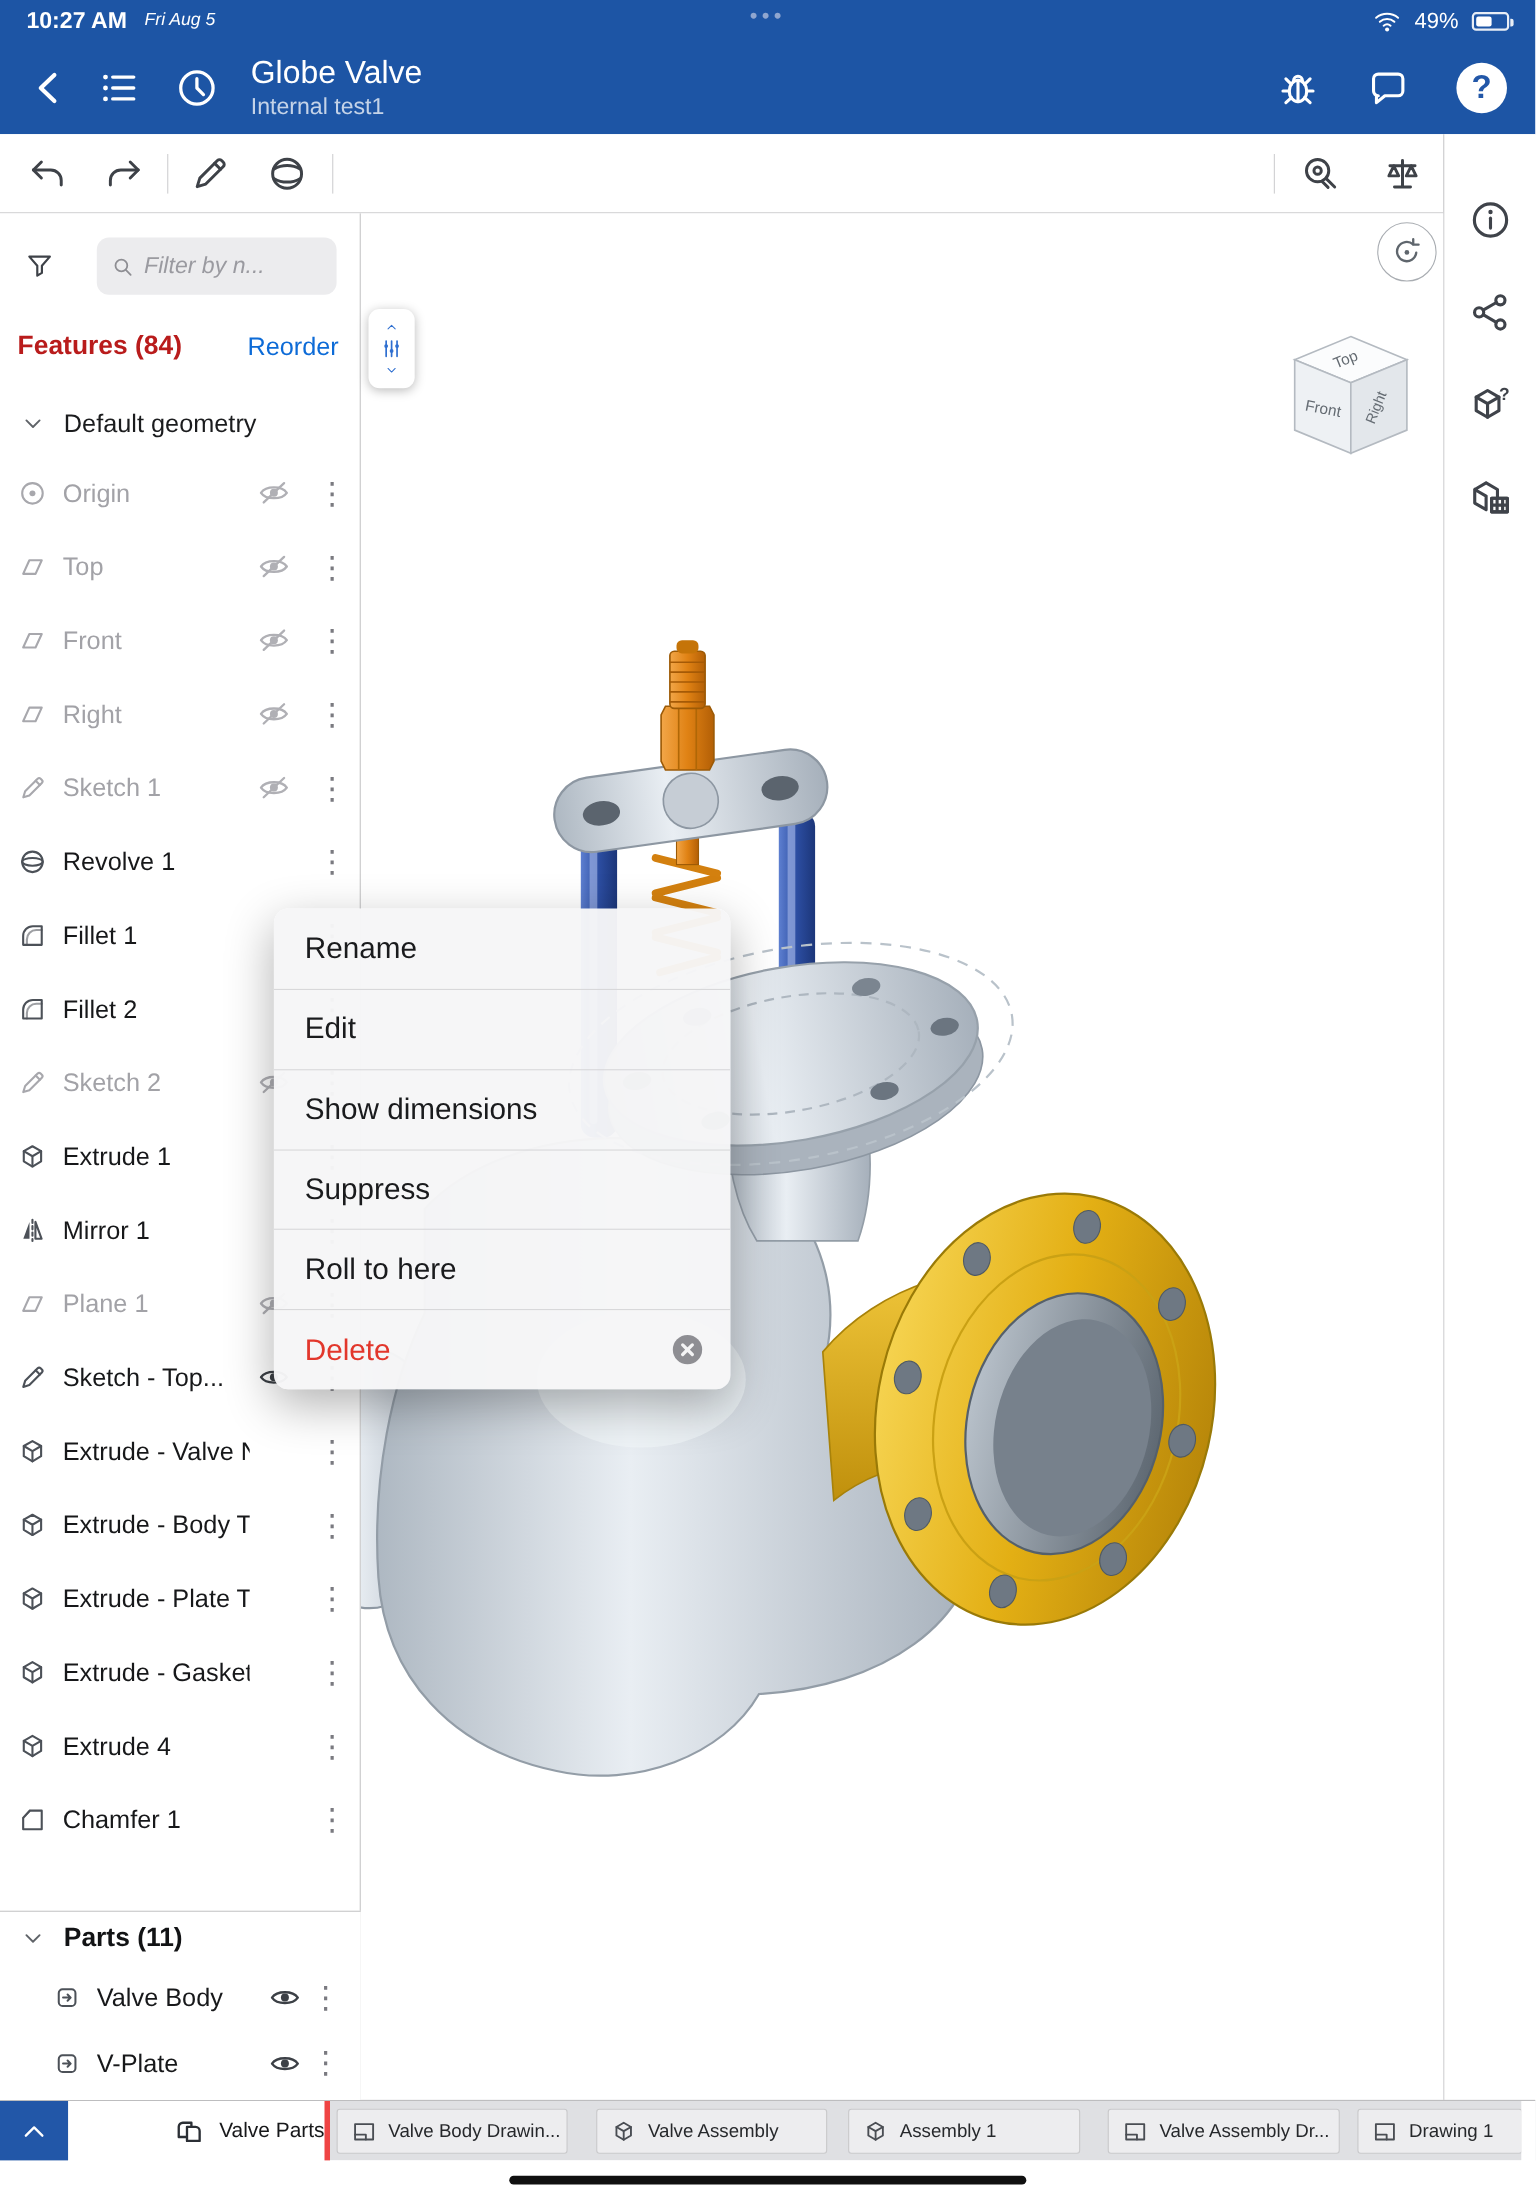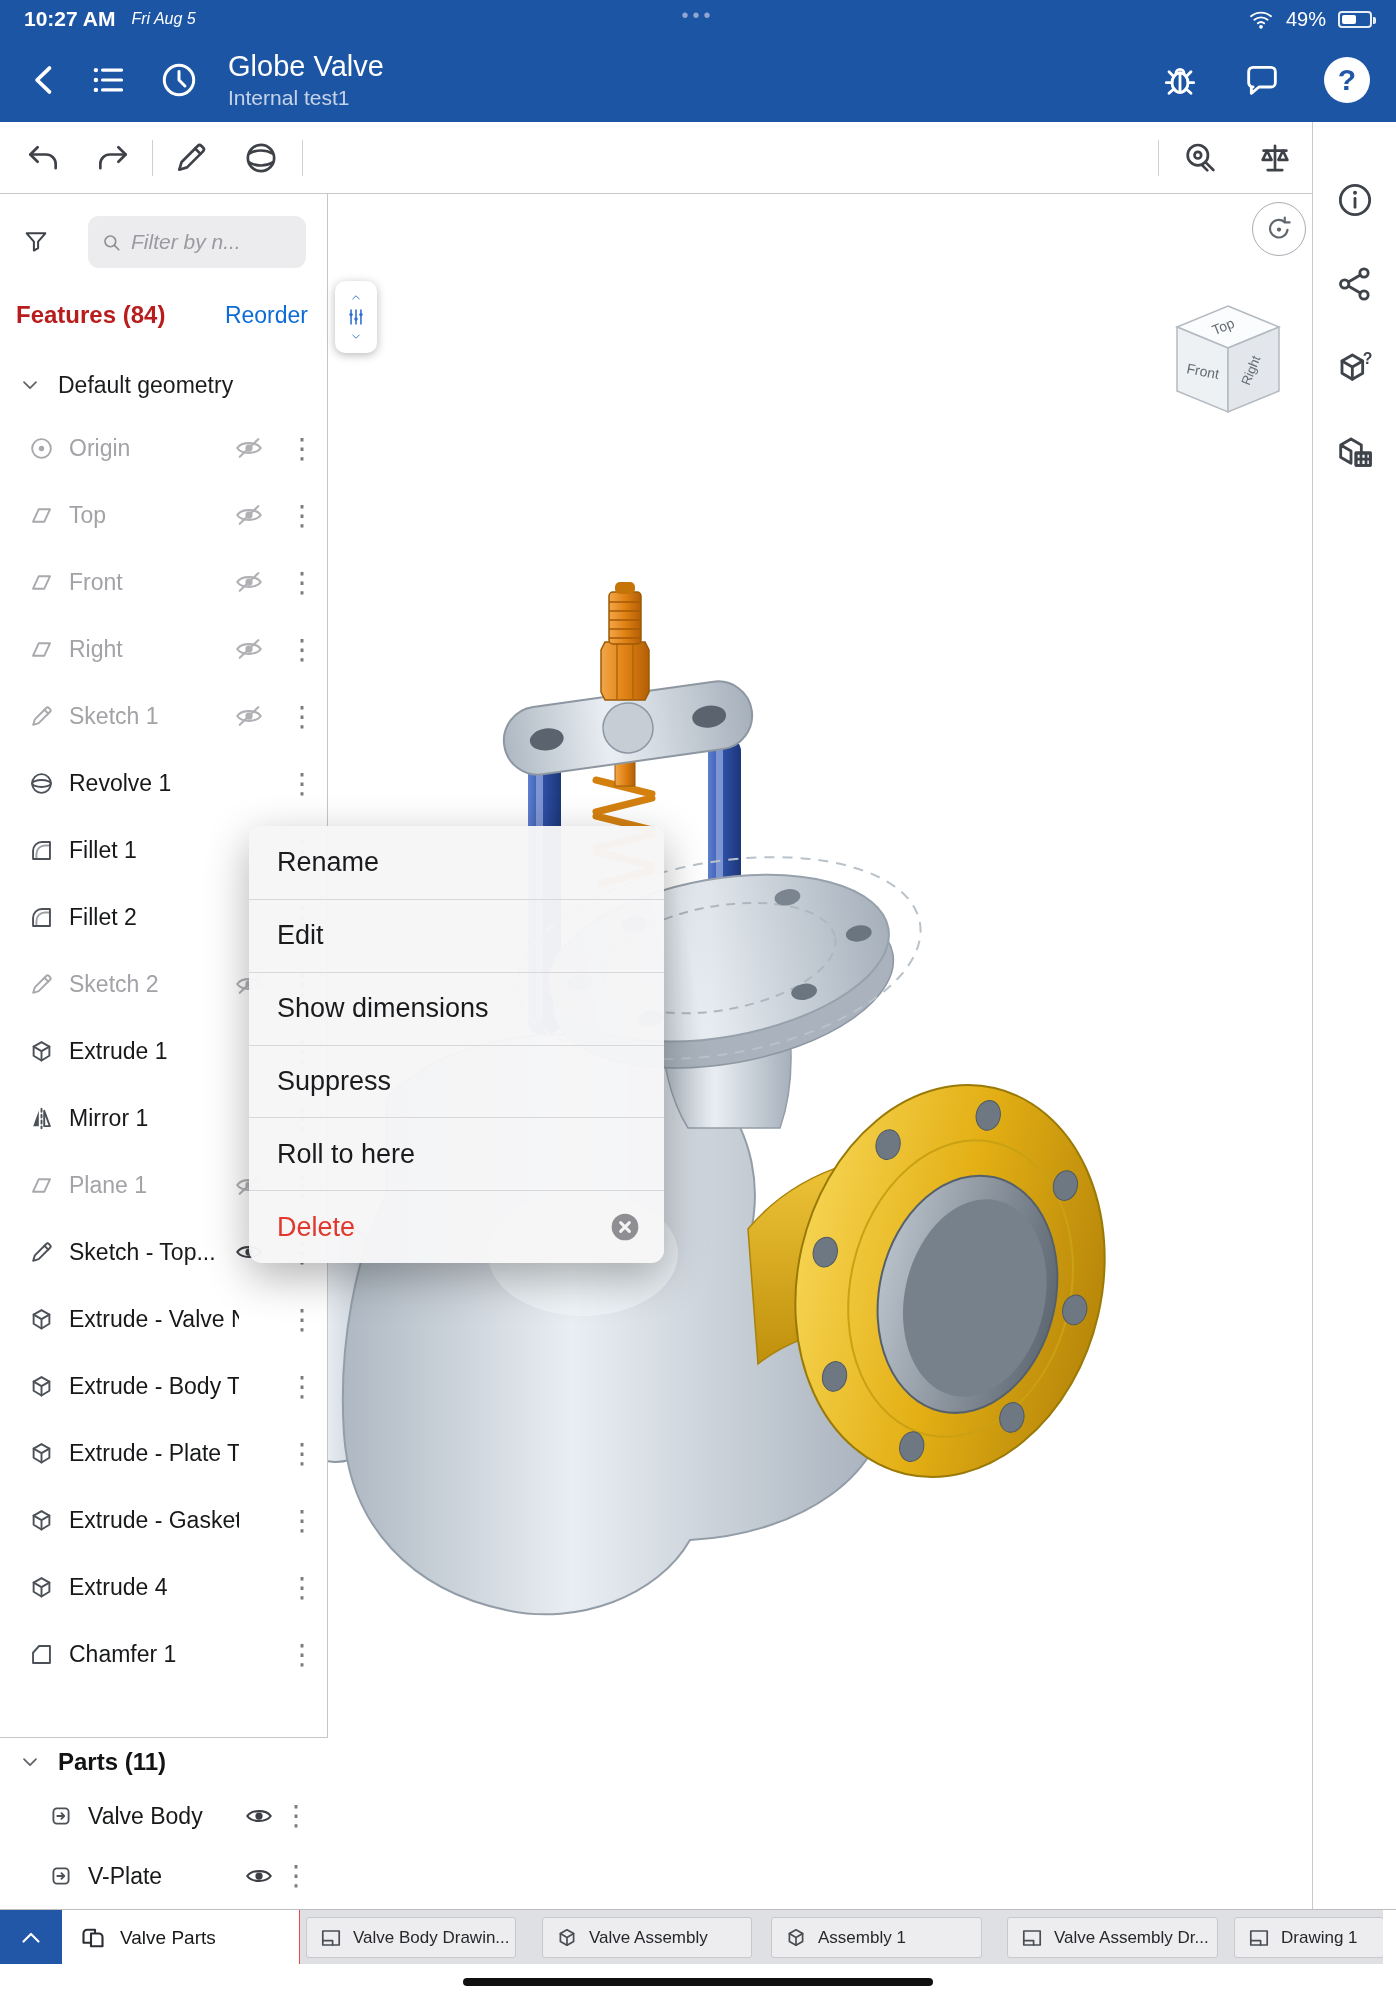--- a/index.html
+++ b/index.html
@@ -66,21 +66,21 @@
 
   .features-hdr { position:absolute; left:0; top:96px; width:328px; height:50px; display:flex; align-items:center; }
   .features-title { font-size:24px; font-weight:bold; color:#b91c1c; margin-left:16px; }
   .reorder { margin-left:auto; margin-right:20px; font-size:23px; color:#0d6bd7; }
 
   .defgeo { position:absolute; left:0; top:164px; width:276px; height:54px; display:flex; align-items:center; }
   .defgeo .icon { width:24px; height:24px; color:#5f6368; margin-left:18px; }
   .defgeo-label { font-size:23px; color:#1b1c1e; margin-left:16px; }
 
   .tree { position:absolute; left:0; top:221px; width:328px; height:1322px; overflow:hidden; }
-  .tree-row { position:relative; height:67px; display:flex; align-items:center; padding-left:28px; }
+  .tree-row { position:relative; height:67px; display:flex; align-items:center; padding-left:16px; }
   .tree-icon { width:27px; height:27px; color:#4c5158; flex:none; }
   .tree-label { font-size:23px; color:#17181a; margin-left:14px; white-space:nowrap; overflow:hidden; max-width:170px; }
   .grayed .tree-label { color:#a2a2a7; }
   .grayed .tree-icon { color:#a8a8ad; }
   .eye { position:absolute; left:234px; top:18px; width:30px; height:30px; color:#3c4046; }
   .eye.hidden-eye { color:#b0b0b5; }
   .kebab { position:absolute; left:288px; top:50%; transform:translateY(-50%); font-size:28px; color:#7a7a80;
     width:20px; text-align:center; line-height:1; }
 
   .parts-sec { position:absolute; left:0; top:1543px; width:328px; height:172px; border-top:1px solid #c6c6c8; background:#fff; }
@@ -109,21 +109,21 @@
   .menu-delete { position:relative; display:flex; align-items:center; padding-left:28px; font-size:27px; color:#e2372c; }
   .menu-delete .icon { position:absolute; right:22px; width:34px; height:34px; color:#8e8e93; }
 
   
   .tabbar { position:absolute; left:0; top:1909px; width:1396px; height:55px; background:#dfe0e3; border-top:1px solid #bdbdbf; }
   .blue-btn { position:absolute; left:0; top:0; width:62px; height:55px; background:#2257a8; display:flex;
     align-items:center; justify-content:center; }
   .blue-btn .icon { width:30px; height:30px; color:#fff; }
   .tab { position:absolute; display:flex; align-items:center; overflow:hidden; white-space:nowrap; }
   .tab .icon { flex:none; }
-  .tab-active { top:0; height:55px; background:#fff; border-right:1px solid #ef4444; padding-left:16px; }
+  .tab-active { top:0; height:55px; background:#fff; border-right:5px solid #ef4444; padding-left:16px;justify-content:flex-end; }
   .tab-active .icon { width:30px; height:30px; color:#2b2f35; margin-right:12px; }
   .tab-active .tab-label { font-size:19px; color:#17181a; }
   .tab-gray { top:7px; height:41px; background:#ededef; border:1px solid #c9c9cb; border-radius:3px; padding:0 12px; }
   .tab-gray .icon { width:24px; height:24px; color:#4a4e54; margin-right:10px; }
   .tab-gray .tab-label { font-size:17px; color:#26282b; }
   .bar-end { position:absolute; right:0; top:0; width:13px; height:55px; background:#fff; }
 
   .home-strip { position:absolute; left:0; top:1964px; width:1396px; height:35px; background:#fff; }
   .home-ind { position:absolute; left:463px; top:14px; width:470px; height:8px; border-radius:5px; background:#101010; }
 

